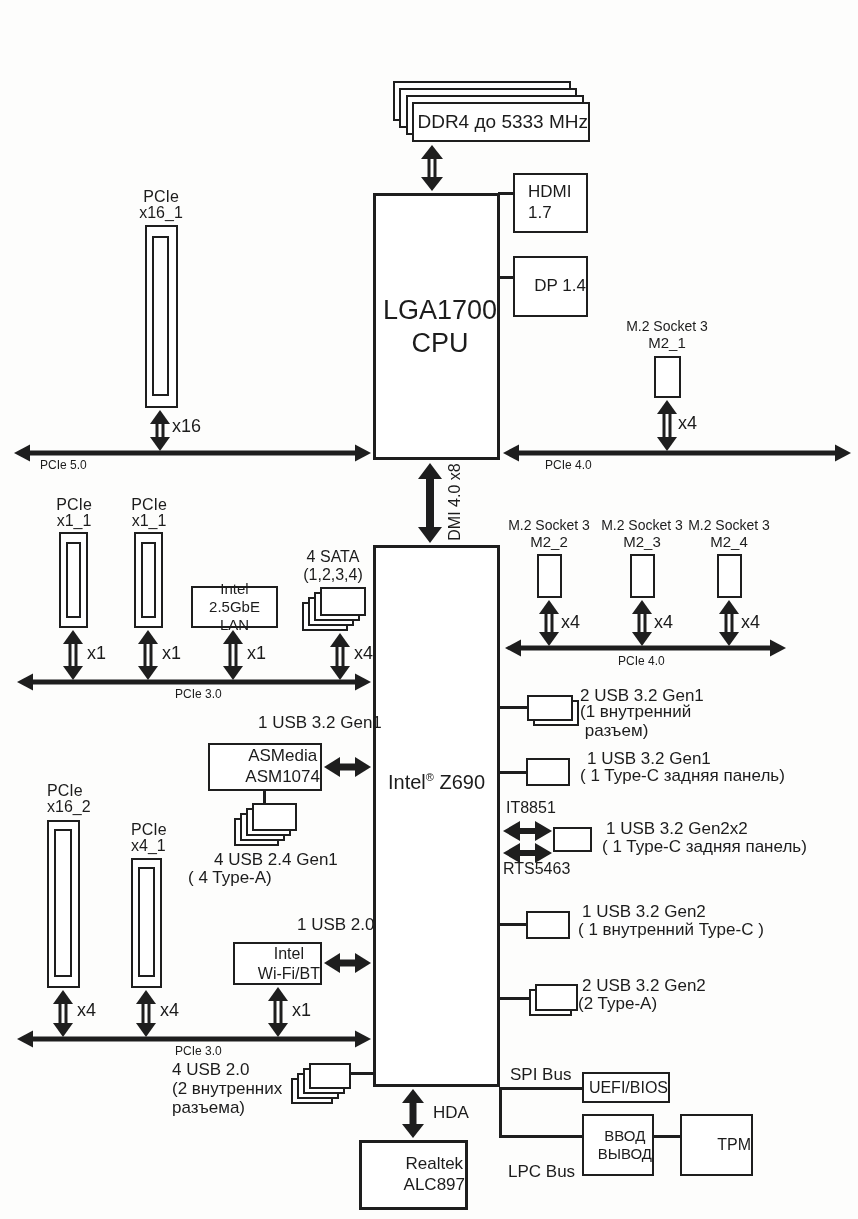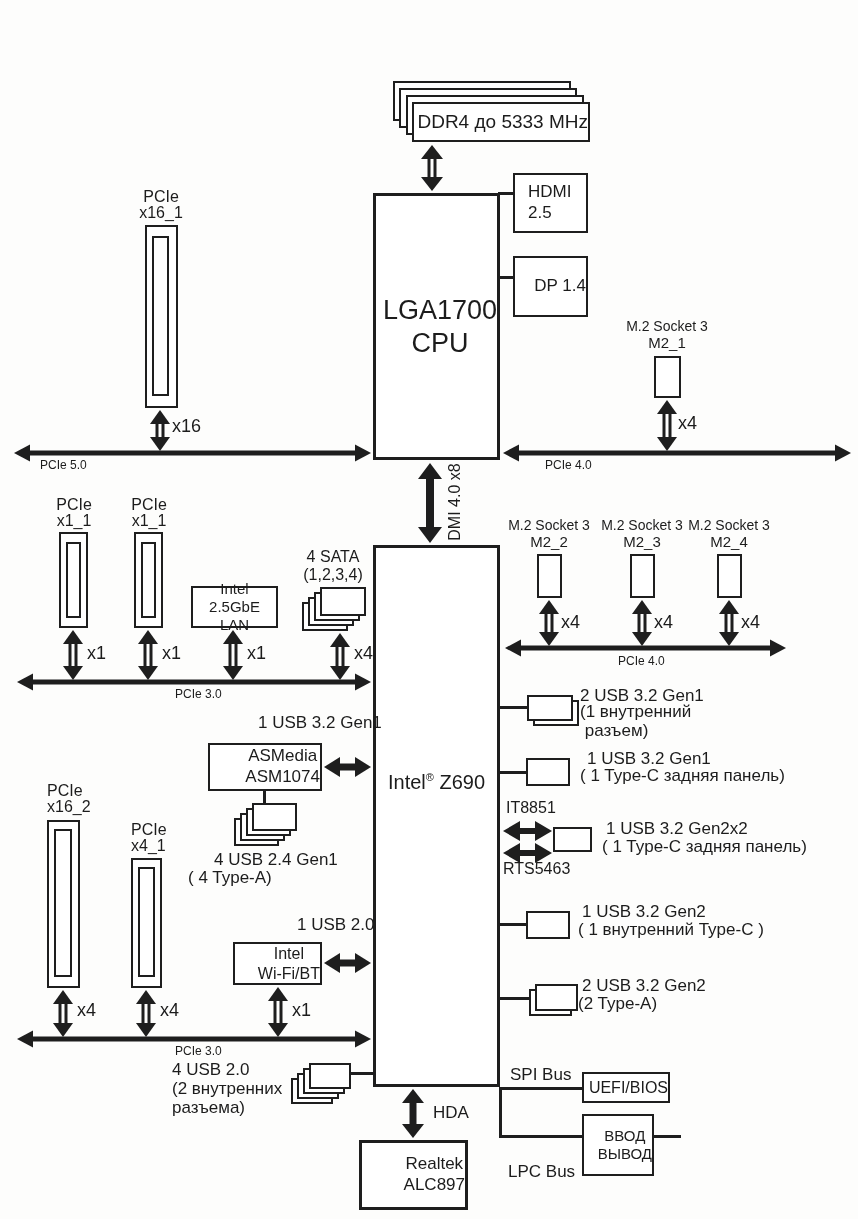--- a/index.html
+++ b/index.html
@@ -140,21 +140,21 @@
     <span>DDR4  до  5333 MHz</span>
   </div>
 
   <div class="box b3 ml" style="left:373px;top:193px;width:127px;height:267px;font-size:27px">
     <span class="ml">LGA1700
 CPU</span>
   </div>
 
   <div class="box ml" style="left:513px;top:173px;width:75px;height:60px;font-size:17px;justify-content:flex-start;padding-left:13px;text-align:left">
     <span class="ml">HDMI
-2.5</span>
+1.7</span>
   </div>
   <div class="box" style="left:513px;top:256px;width:75px;height:61px;font-size:17px">
     <span>DP 1.4</span>
   </div>
 
   <div class="lbl" style="left:410px;top:493px;width:90px;font-size:16px;text-align:center;transform:rotate(-90deg)">DMI 4.0 x8</div>
 
   <div class="lbl ml c" style="left:131px;top:189px;width:60px;font-size:16px;line-height:1.0">PCIe
 x16_1</div>
   <div class="slot" style="left:145px;top:225px;width:33px;height:183px">
@@ -294,14 +294,17 @@
 
   <div class="lbl ttl" style="left:510px;top:1066px">SPI Bus</div>
   <div class="box" style="left:582px;top:1072px;width:88px;height:31px;font-size:16px">
     <span>UEFI/BIOS</span>
   </div>
   <div class="lbl ttl" style="left:508px;top:1163px">LPC Bus</div>
   <div class="box ml" style="left:582px;top:1114px;width:72px;height:62px;font-size:15px">
     <span class="ml">ВВОД
 ВЫВОД</span>
   </div>
+  <div class="box" style="left:680px;top:1114px;width:73px;height:62px;font-size:16px">
+    <span>TPM</span>
+  </div>
 
 </div>
 
 </body></html>

